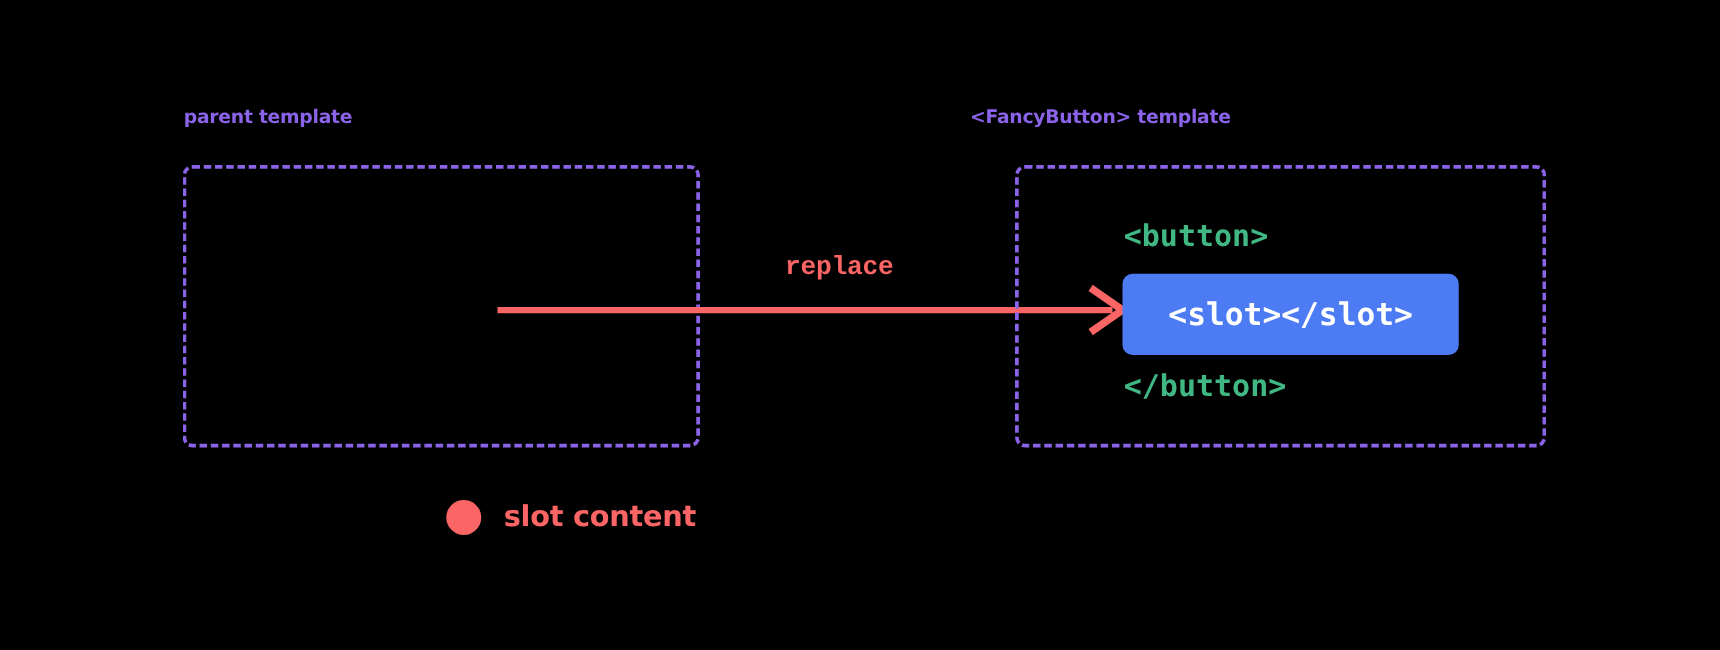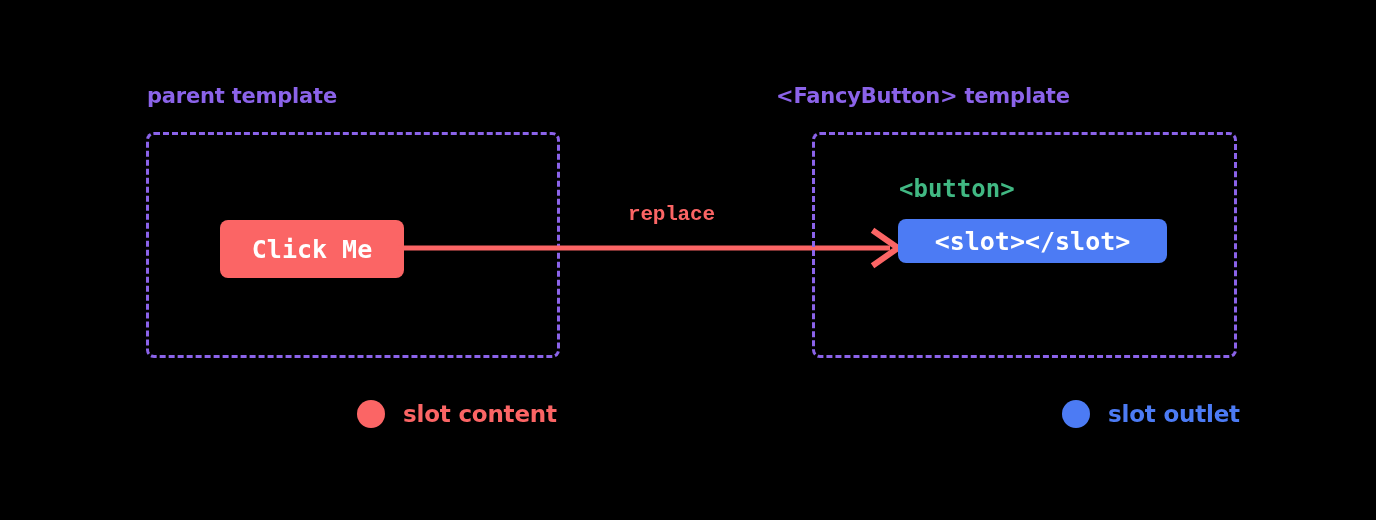--- a/index.html
+++ b/index.html
@@ -18,21 +18,21 @@
   .stage {
     position: absolute;
     inset: 0;
   }
 
   
   .panel-caption {
     position: absolute;
     font-family: "DejaVu Sans", sans-serif;
     font-weight: 700;
-    font-size: 21px;
+    font-size: 15px;
     letter-spacing: -0.2px;
     color: #8b63e9;
     white-space: nowrap;
   }
   #caption-parent   { left: 147px; top: 84px; }
   #caption-fancy    { left: 776px; top: 84px; }
 
   
   .dashed-box {
     position: absolute;
@@ -72,21 +72,21 @@
     font-size: 25px;
     color: #ffffff;
     white-space: pre;
     letter-spacing: 0px;
   }
   #chip-click-me {
     left: 220px; top: 220px; width: 184px; height: 58px;
     background: #fb6565;
   }
   #chip-slot {
-    left: 898px; top: 219px; width: 269px; height: 44px;
+    left: 898px; top: 219px; width: 269px; height: 65px;
     background: #4c7bf4;
   }
 
   
   #arrow-svg {
     position: absolute;
     left: 398px;
     top: 222px;
     width: 512px;
     height: 52px;
@@ -134,42 +134,38 @@
 </head>
 <body>
 
 <div class="stage">
 
   <div class="panel-caption" id="caption-parent">parent template</div>
 
   <div class="dashed-box" id="box-parent"></div>
 
 
-  <div class="chip" id="chip-click-me">Click Me</div>
 
 
   <div id="arrow-label">replace</div>
 
   <svg id="arrow-svg" viewBox="0 0 512 52" xmlns="http://www.w3.org/2000/svg">
     <line x1="0" y1="26" x2="492" y2="26" stroke="#fb6565" stroke-width="5"></line>
     <path d="M 477 10 L 500 26 L 477 42" fill="none" stroke="#fb6565" stroke-width="6" stroke-linecap="square" stroke-linejoin="miter"></path>
   </svg>
 
   <div class="panel-caption" id="caption-fancy">&lt;FancyButton&gt; template</div>
 
   <div class="dashed-box" id="box-fancy"></div>
 
   <div class="code-line" id="code-open-button">&lt;button&gt;</div>
 
   <div class="chip" id="chip-slot">&lt;slot&gt;&lt;/slot&gt;</div>
 
+  <div class="code-line" id="code-close-button">&lt;/button&gt;</div>
 
   <div class="legend-item" id="legend-slot-content">
     <span class="legend-dot" id="legend-dot-content"></span>
     <span class="legend-label" id="legend-label-content">slot content</span>
   </div>
 
-  <div class="legend-item" id="legend-slot-outlet">
-    <span class="legend-dot" id="legend-dot-outlet"></span>
-    <span class="legend-label" id="legend-label-outlet">slot outlet</span>
-  </div>
 
 </div>
 
 </body></html>

